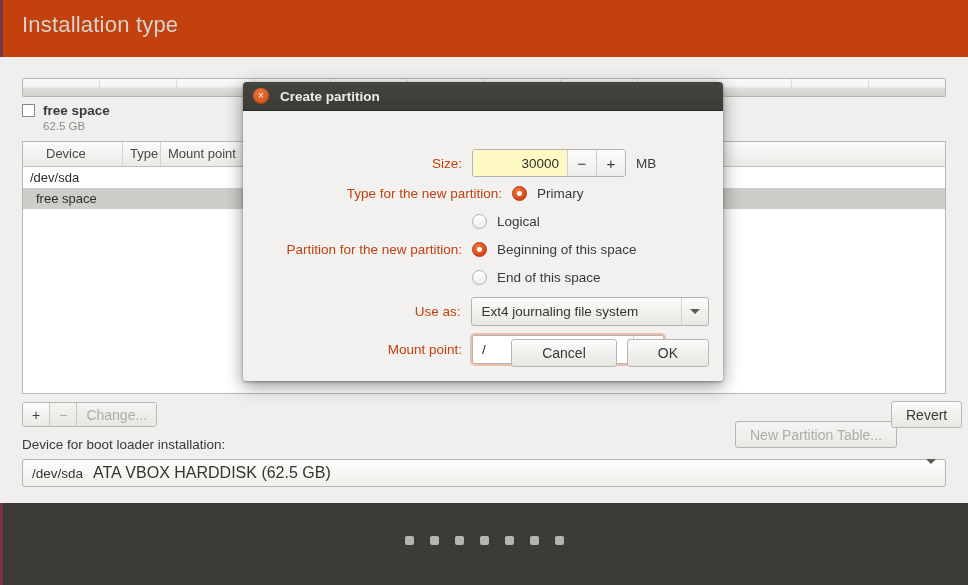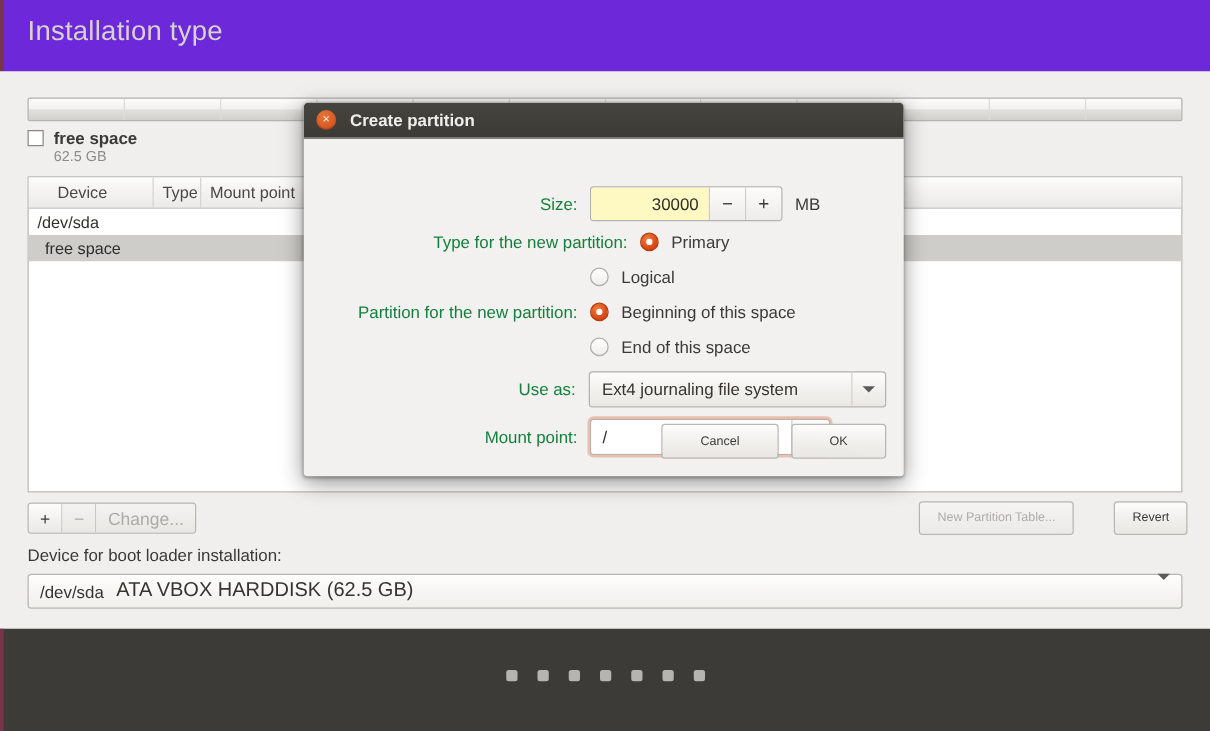--- a/index.html
+++ b/index.html
@@ -13,21 +13,21 @@
   #root {
     position: relative;
     width: 968px; height: 585px;
     background: #f0efee;
   }
 
   
   .header {
     position: absolute; left: 0; top: 0;
     width: 968px; height: 70px;
-    background: #6d28d9;
+    background: #c2410c;
   }
   .header-stripe {
     position: absolute; left: 0; top: 0;
     width: 3px; height: 57px;
     background: #77354a;
   }
   .header-title {
     position: absolute; left: 22px; top: 12px;
     font-size: 22px; color: #d6d3cf;
     letter-spacing: 0.2px;
@@ -143,28 +143,28 @@
   }
   .grp-btn:last-child { border-right: none; }
   .grp-btn.disabled { color: #adaba7; background: linear-gradient(to bottom, #f4f3f1, #e9e7e4); }
 
   
   .btn {
     display: inline-flex; align-items: center; justify-content: center;
     border: 1px solid #b8b6b2;
     border-radius: 3px;
     background: linear-gradient(to bottom, #fcfcfb 0%, #f2f0ed 50%, #e9e7e3 100%);
-    font-size: 10px; color: #3b3a38;
+    font-size: 14px; color: #3b3a38;
     height: 27px; padding: 0 14px;
     white-space: nowrap;
   }
   .btn.disabled { color: #aeaca8; background: linear-gradient(to bottom, #f5f4f2, #eceae7); }
 
   .btn-npt {
-    position: absolute; left: 735px; top: 344px;
+    position: absolute; left: 735px; top: 364px;
   }
   .btn-revert {
     position: absolute; left: 891px; top: 344px;
   }
 
   .bootloader-label {
     position: absolute; left: 22px; top: 380px;
     font-size: 13.5px; color: #3a3937;
   }
   .bootloader-combo {
@@ -220,21 +220,21 @@
   }
   .dlg-body {
     position: relative;
     height: 270px;
   }
 
   .frow {
     position: absolute; display: flex; align-items: center;
   }
   .flabel {
-    font-size: 13.5px; color: #15803d;
+    font-size: 13.5px; color: #c2410c;
     text-align: right;
   }
 
   
   .spin {
     display: flex; align-items: stretch;
     width: 154px; height: 28px;
     border: 1px solid #b5b3af; border-radius: 3px;
     background: #ffffff; overflow: hidden;
   }

